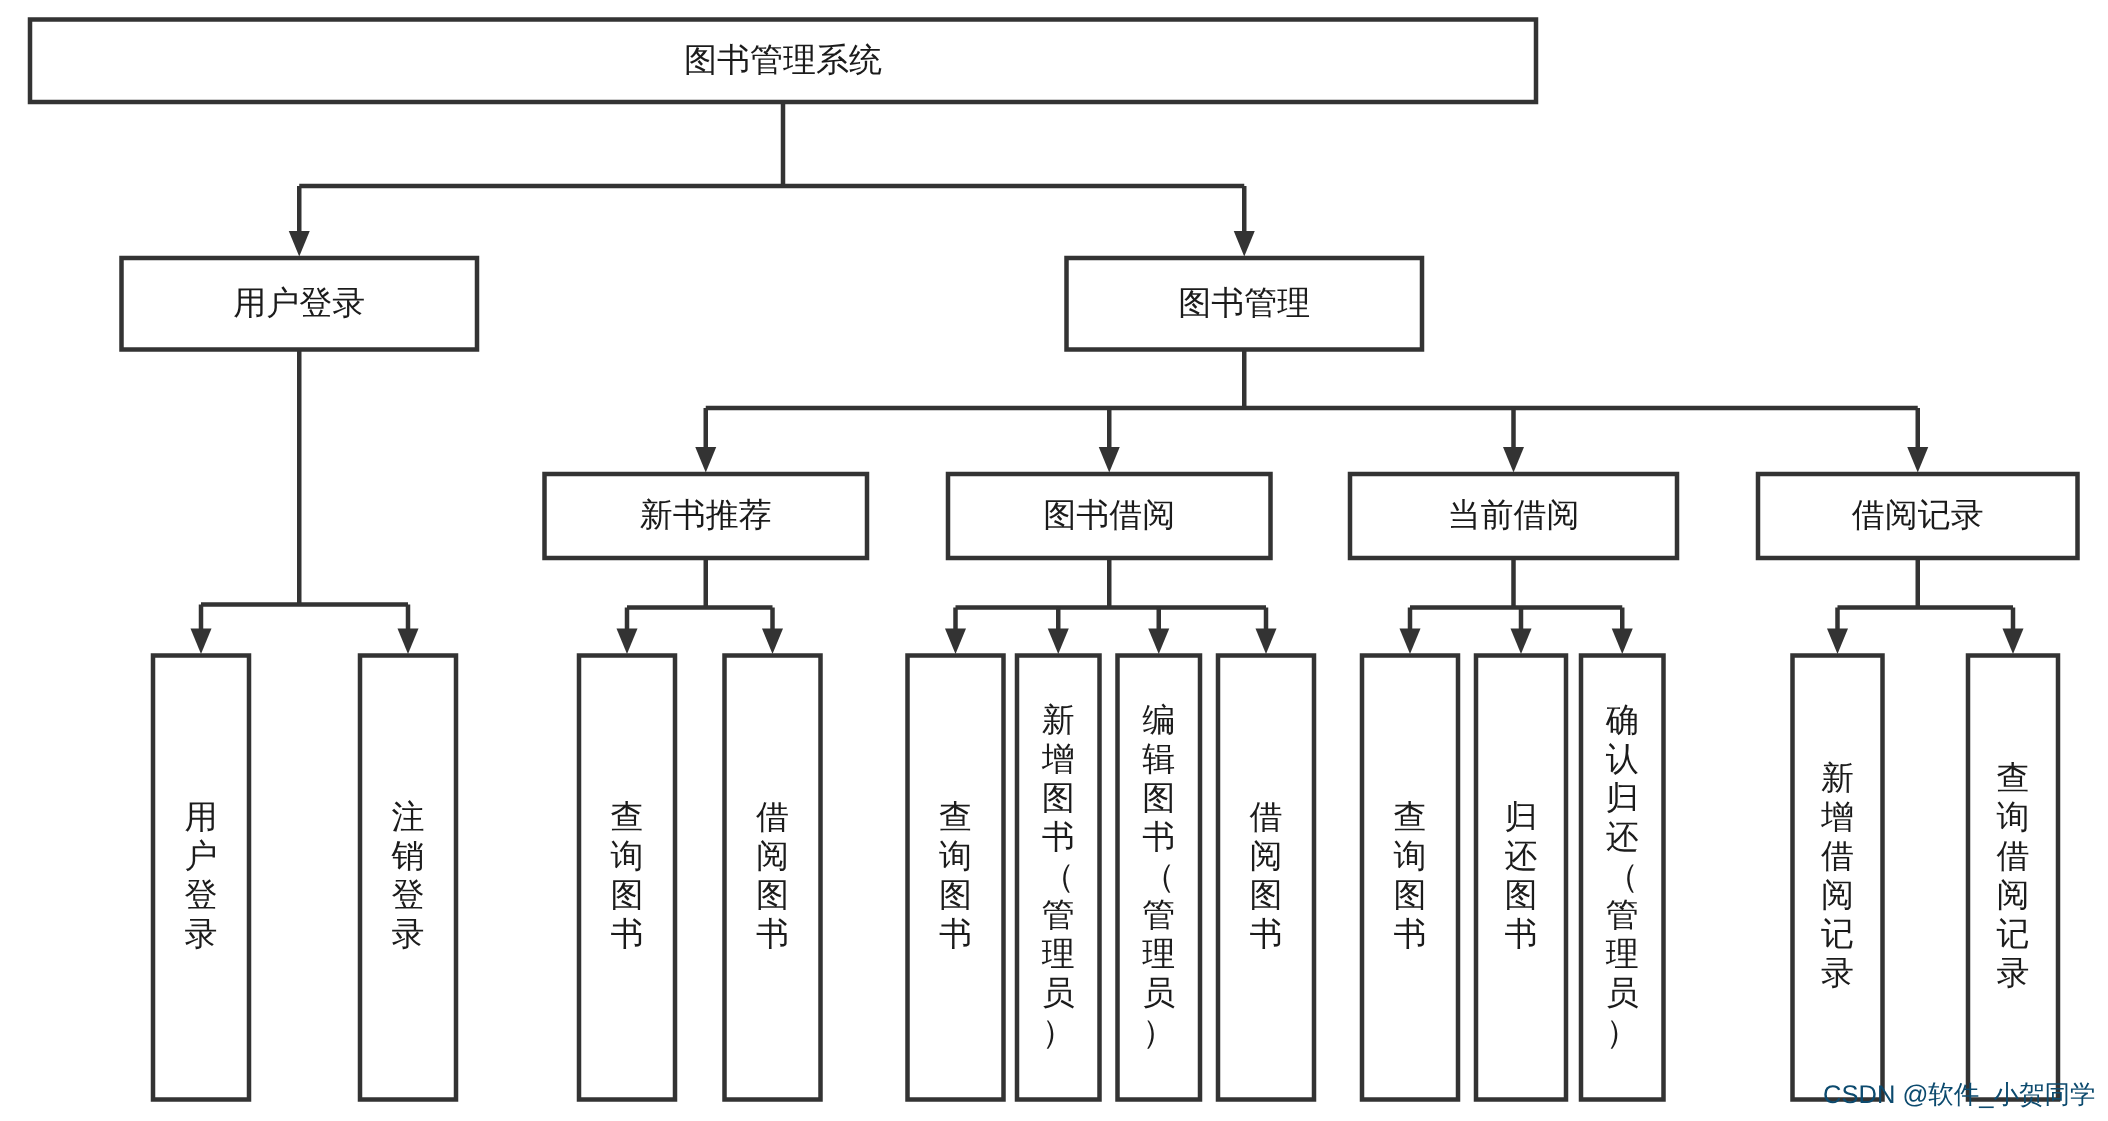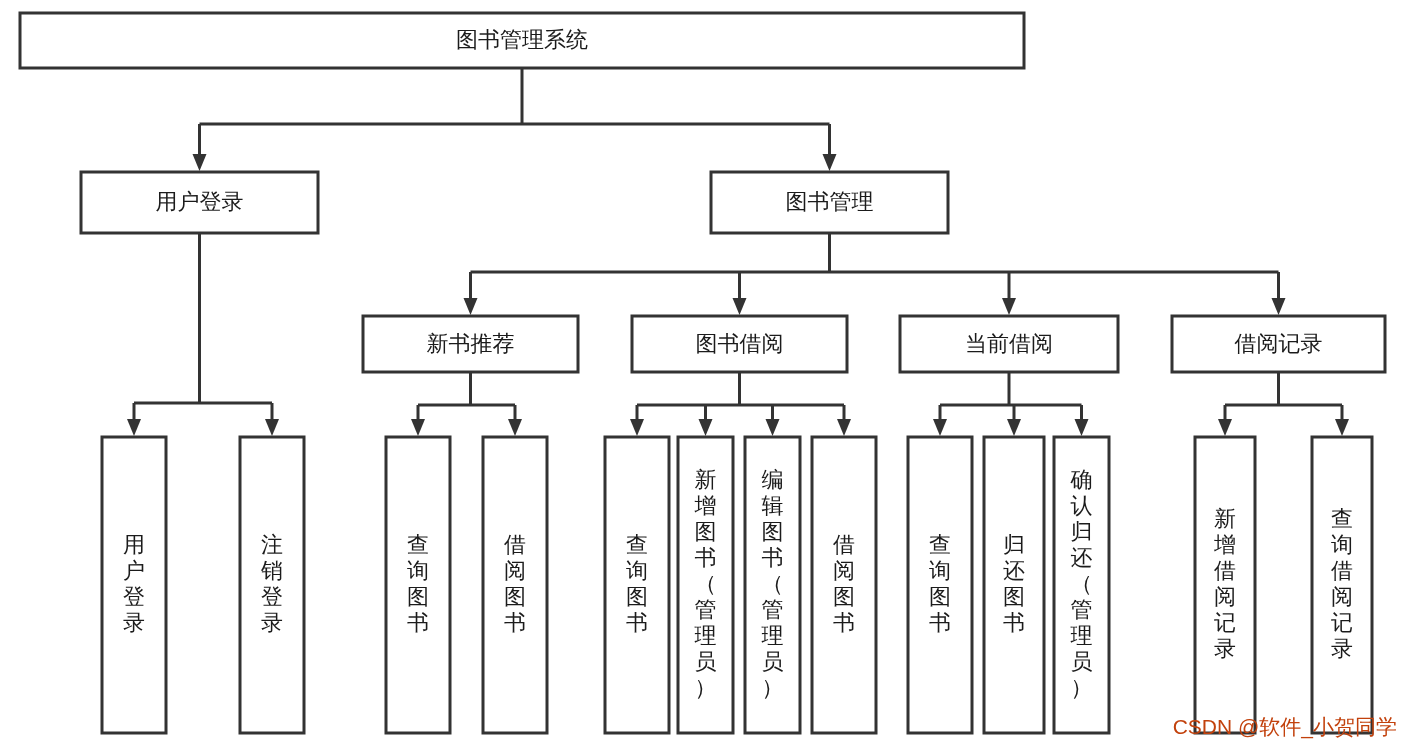--- a/index.html
+++ b/index.html
@@ -41,22 +41,22 @@
   }
   .arrow-head {
     fill: #333333;
     stroke: none;
   }
   .watermark {
     position: absolute;
     right: 8px;
     bottom: 6px;
     font-family: "Liberation Sans", "DejaVu Sans", sans-serif;
-    font-size: 21px;
-    color: #c2410c;
+    font-size: 17px;
+    color: #0c4a6e;
     white-space: nowrap;
     user-select: none;
   }
 </style>
 </head>
 <body>
 
 <div id="diagram-root">
   <svg id="diagram-svg" width="1405" height="747" viewBox="0 0 1405 747" xmlns="http://www.w3.org/2000/svg">
     <g id="connector-layer">

